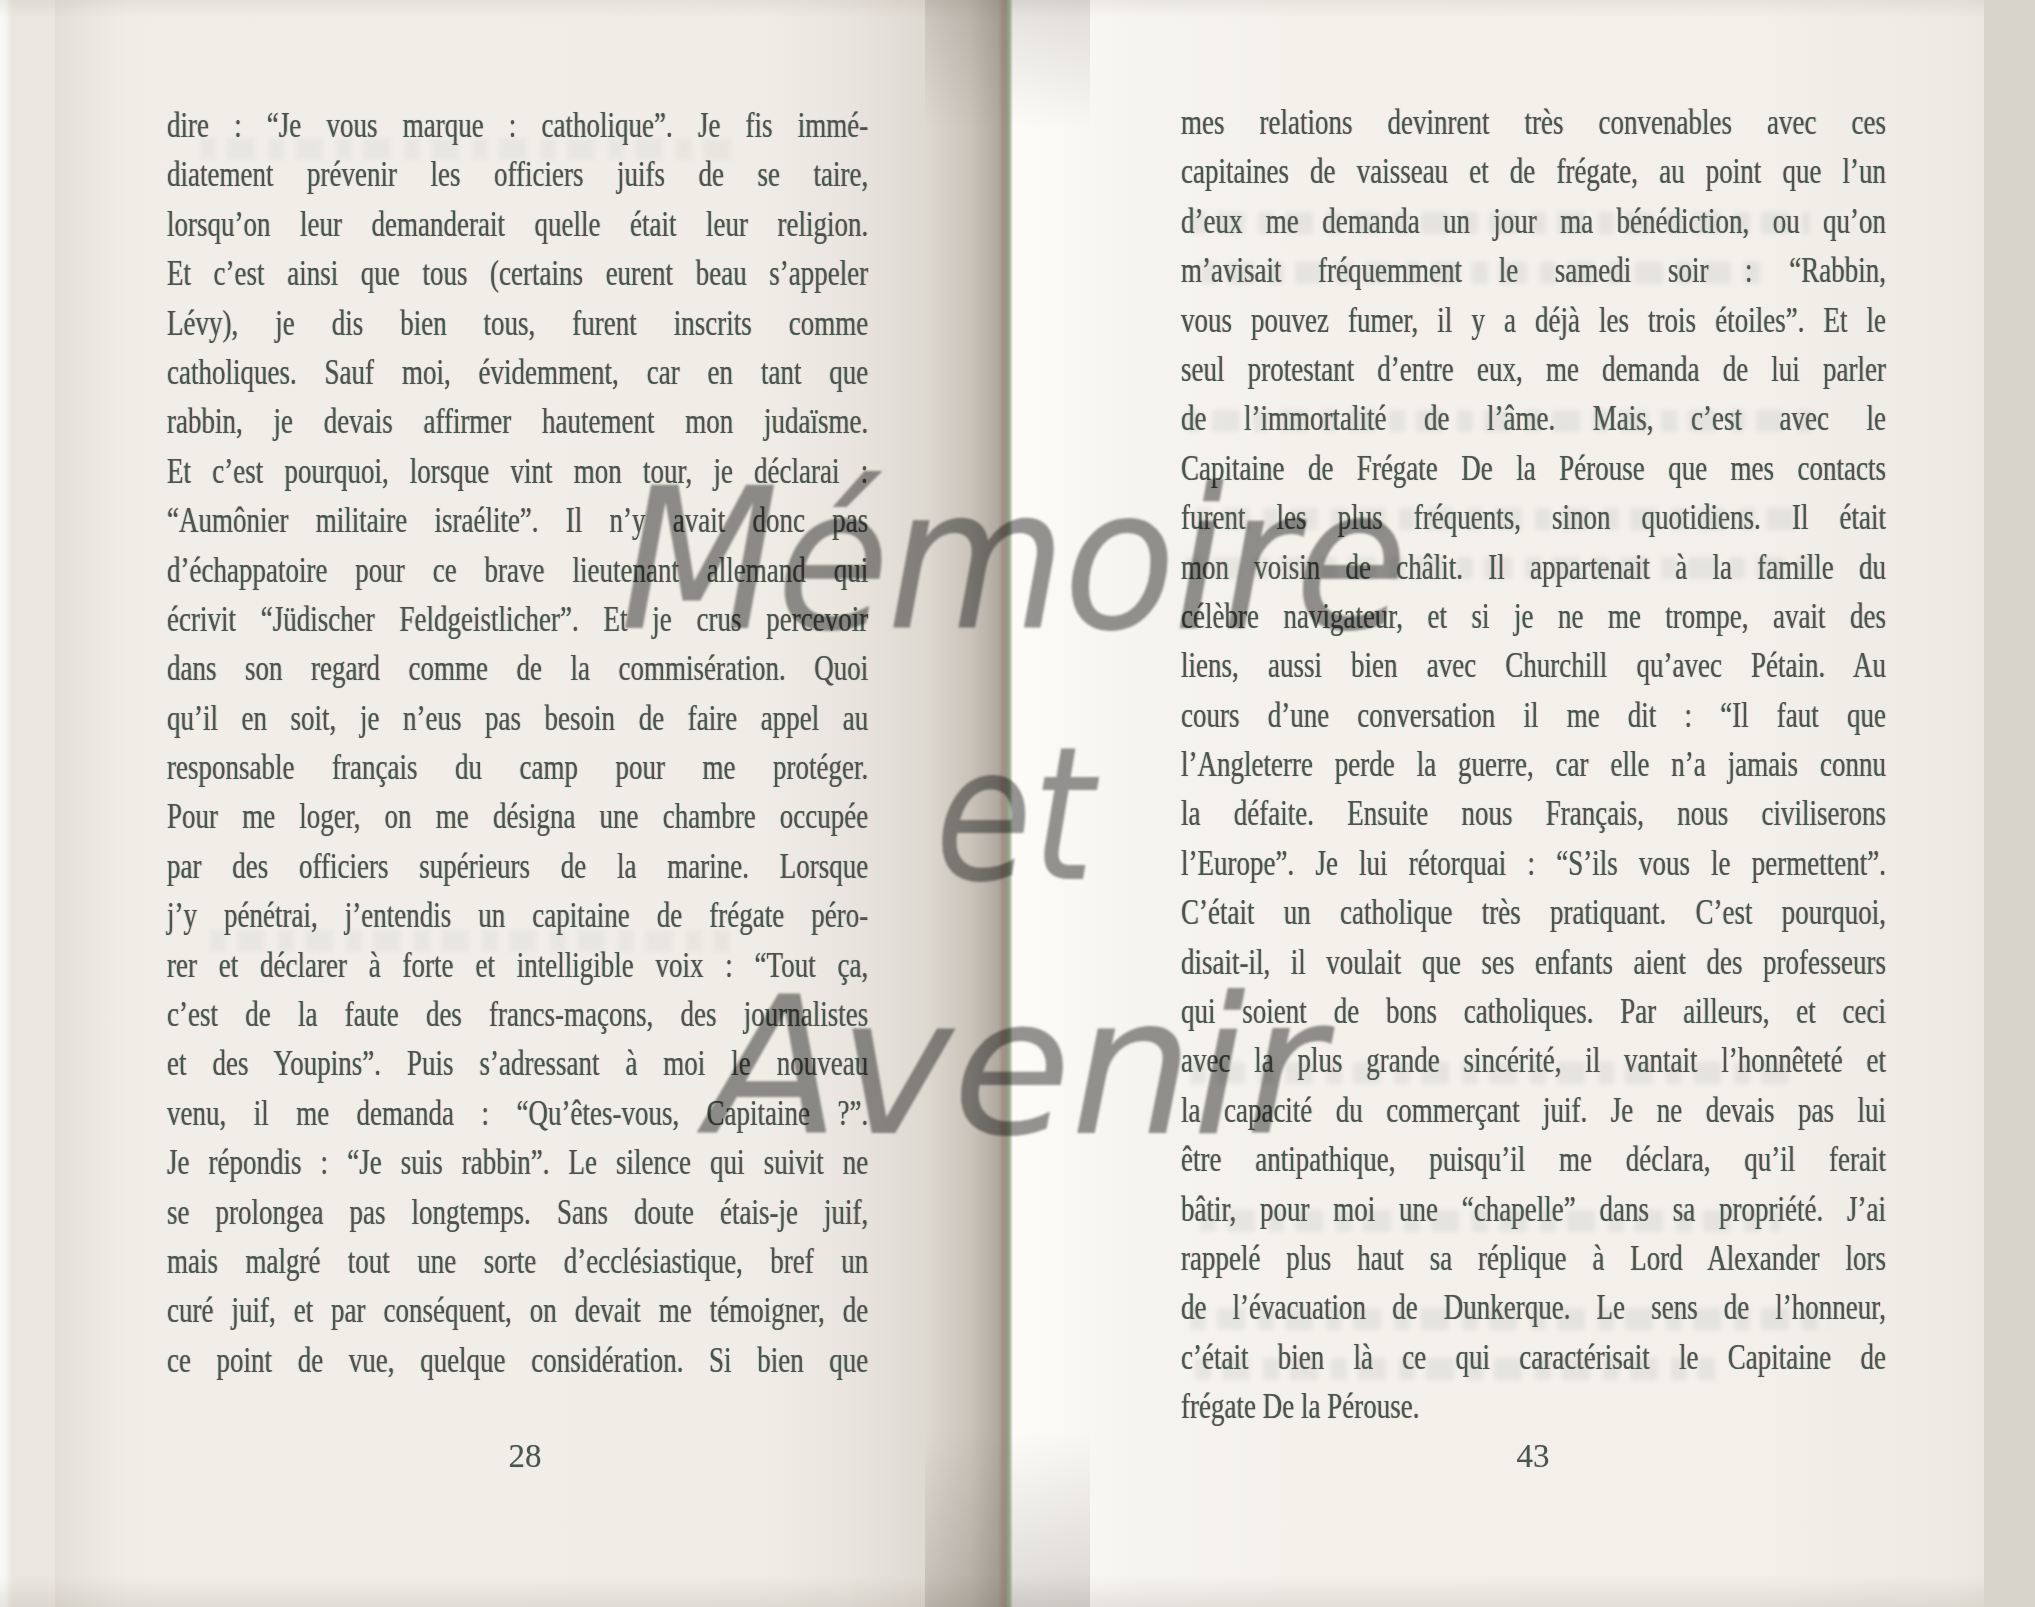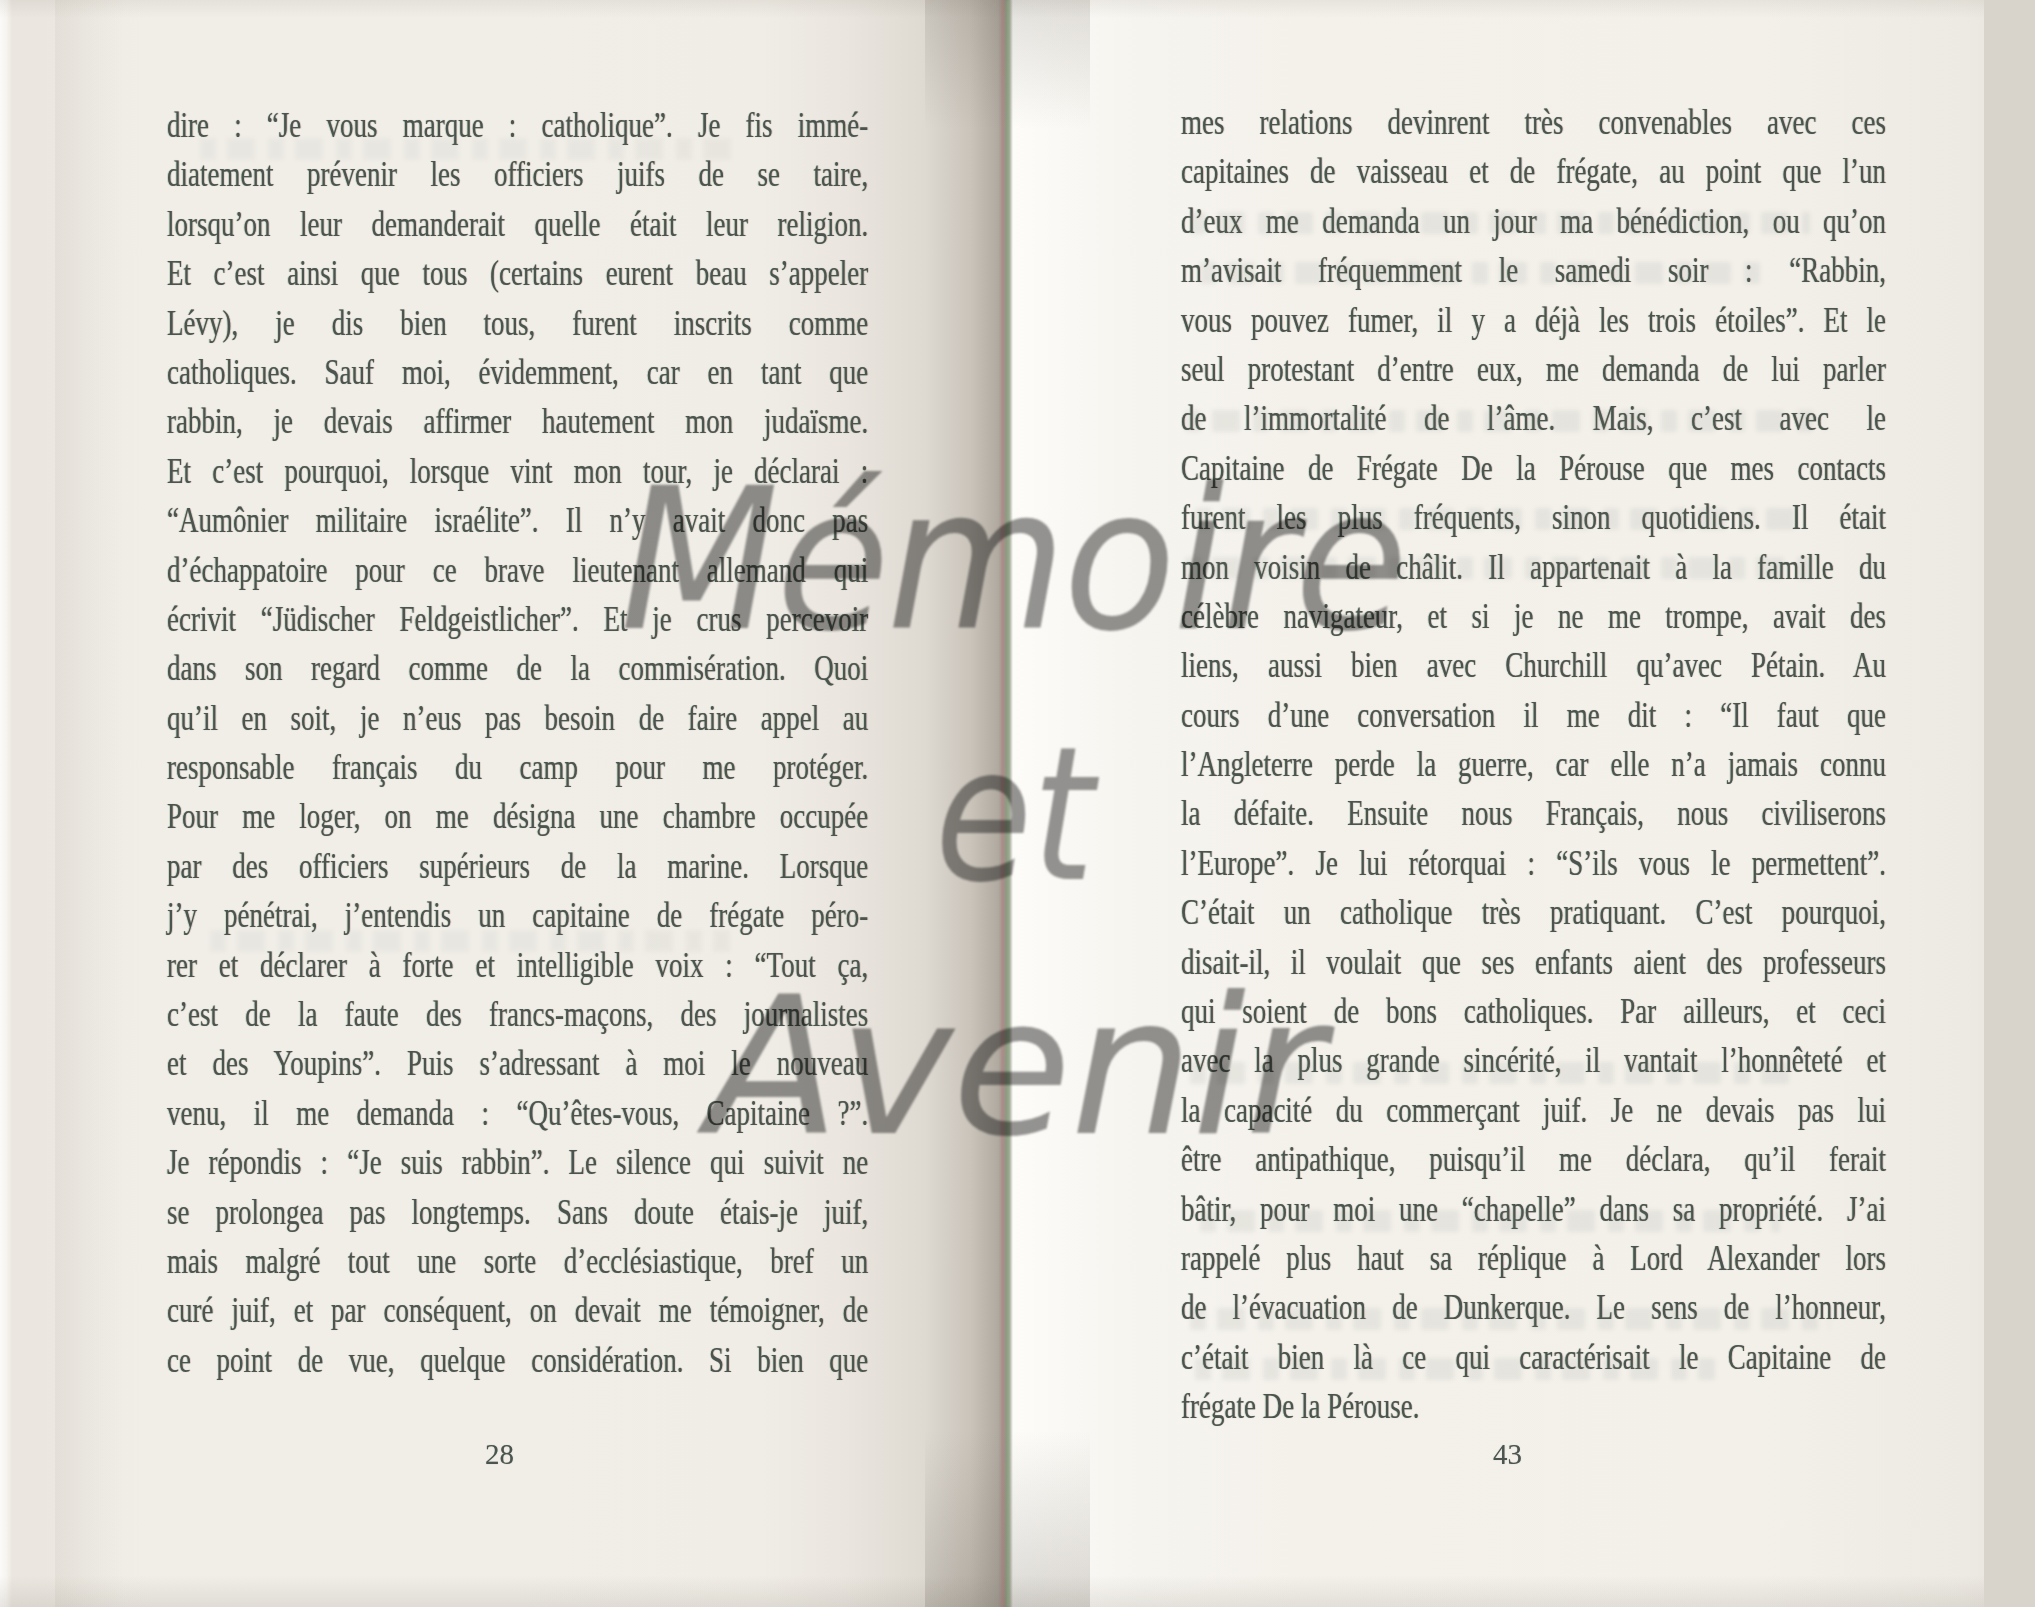--- a/index.html
+++ b/index.html
@@ -18,22 +18,22 @@
     position:absolute;transform-origin:0 0;transform:scaleX(0.75);
     color:var(--ink,#4b544e);font-size:36px;
     text-shadow:0 0 1px rgba(70,95,78,0.45), 1.2px 0 0 rgba(170,80,80,0.18), -1.2px 0 0 rgba(70,140,90,0.20);
   }
   .line{
     width:100%;height:49.4px;line-height:49.4px;white-space:nowrap;
     text-align:justify;text-align-last:justify;
   }
   [data-name="page-right-text"] .line:last-child{text-align-last:left;}
   .page-number{
-    position:absolute;width:80px;text-align:left;color:var(--ink,#4b544e);
-    font-size:29px;text-shadow:0 0 1px rgba(70,95,78,0.4);
+    position:absolute;width:80px;text-align:center;color:var(--ink,#4b544e);
+    font-size:33px;text-shadow:0 0 1px rgba(70,95,78,0.4);
   }
   .watermark{
     position:absolute;font-family:"DejaVu Sans","Liberation Sans",sans-serif;
     font-style:italic;color:var(--wm,#4d4d4d);opacity:0.60;line-height:1;
     filter:blur(1.3px);mix-blend-mode:multiply;transform-origin:0 0;white-space:nowrap;
   }
   #wm-1{left:620px;top:462px;font-size:196px;transform:scaleX(0.94);letter-spacing:-3px;}
   #wm-2{left:935px;top:722px;font-size:186px;transform:scaleX(0.85);}
   #wm-3{left:707px;top:973px;font-size:190px;transform:scaleX(1.02);letter-spacing:-1px;}
   .fold-line{position:absolute;top:0;height:100%;filter:blur(0.8px);}

